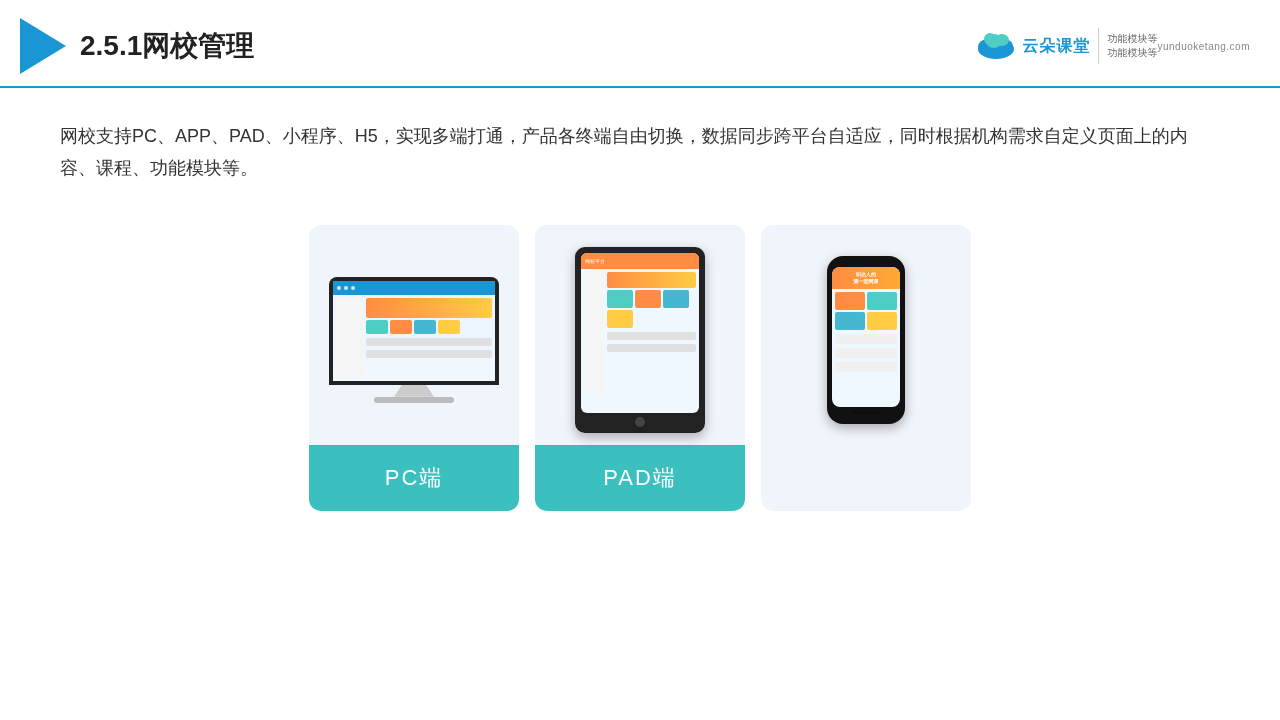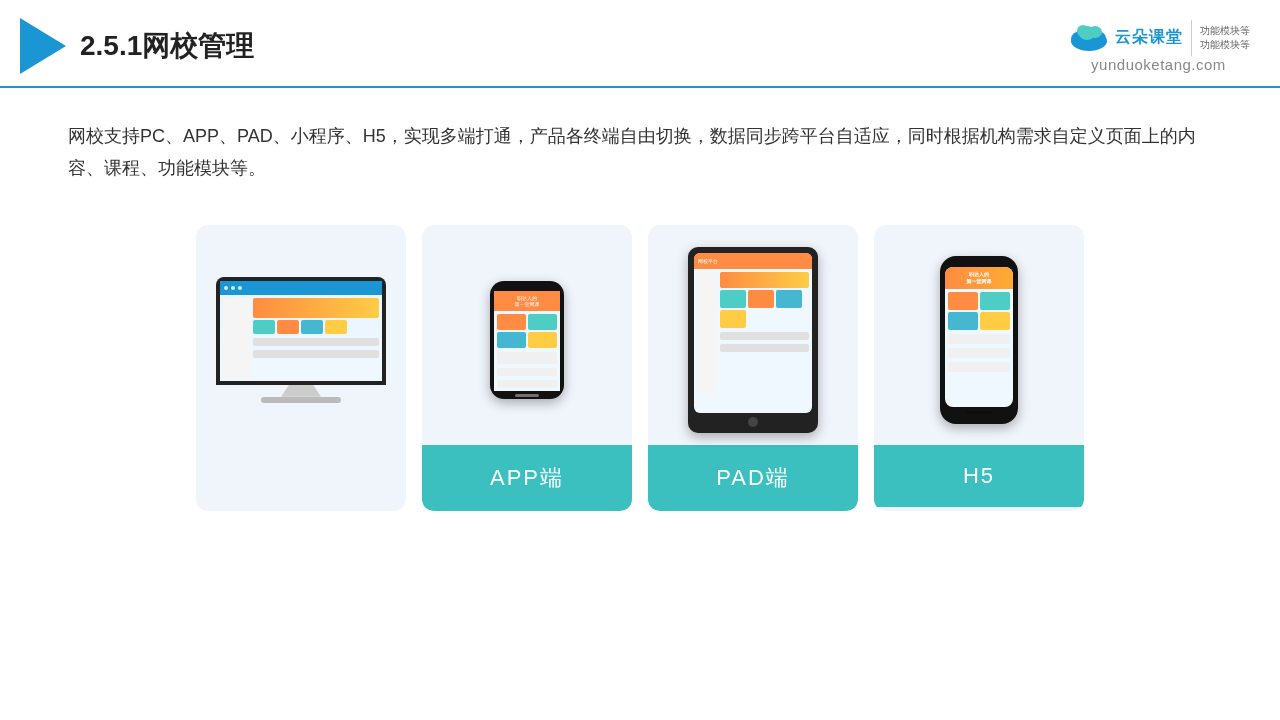--- a/index.html
+++ b/index.html
@@ -37,40 +37,40 @@
       font-weight: bold;
       color: #222;
     }
     .header-right {
       display: flex;
       align-items: center;
       gap: 6px;
     }
     .brand-logo {
       display: flex;
-      flex-direction: column;
+      flex-direction: row;
       align-items: center;
     }
     .brand-cloud {
       display: flex;
       align-items: center;
       gap: 4px;
     }
     .cloud-icon {
       width: 44px;
       height: 30px;
     }
     .brand-text-cn {
       font-size: 16px;
       color: #1a96d4;
       font-weight: bold;
       letter-spacing: 1px;
     }
     .brand-text-en {
-      font-size: 15px;
+      font-size: 10px;
       color: #888;
       letter-spacing: 0.5px;
     }
     .brand-tagline {
       font-size: 10px;
       color: #666;
       text-align: center;
       line-height: 1.4;
     }
     .brand-tagline-container {
@@ -83,21 +83,20 @@
       margin-left: 4px;
       height: 36px;
     }
 
     
     .description {
       padding: 32px 60px 20px 60px;
       font-size: 18px;
       color: #333;
       line-height: 1.8;
-      margin-left: 8px;
     }
 
     
     .cards-container {
       display: flex;
       gap: 16px;
       padding: 20px 50px 30px 50px;
       justify-content: center;
     }
 
@@ -452,49 +451,23 @@
                 <div style="background:#e0e0e0;height:8px;border-radius:2px;margin-top:2px;"></div>
                 <div style="background:#e0e0e0;height:8px;border-radius:2px;margin-top:2px;"></div>
               </div>
             </div>
           </div>
         </div>
         <div class="monitor-stand"></div>
         <div class="monitor-base"></div>
       </div>
     </div>
+    <div class="card-label">PC端</div>
   </div>
 
-  <div class="card">
-    <div class="card-image-area">
-      <div class="phone">
-        <div class="phone-notch"></div>
-        <div class="phone-screen-inner">
-          <div class="phone-header-bar">
-            <div class="phone-header-text">职达人的<br>第一堂网课</div>
-          </div>
-          <div class="phone-content">
-            <div class="phone-row">
-              <div class="phone-item" style="background:#ff8c42;"></div>
-              <div class="phone-item" style="background:#4ecdc4;"></div>
-            </div>
-            <div class="phone-row">
-              <div class="phone-item" style="background:#45b7d1;"></div>
-              <div class="phone-item" style="background:#ffcc44;"></div>
-            </div>
-            <div style="background:#f0f0f0;height:12px;border-radius:2px;margin-top:2px;"></div>
-            <div style="background:#f0f0f0;height:8px;border-radius:2px;margin-top:2px;"></div>
-            <div style="background:#f0f0f0;height:8px;border-radius:2px;margin-top:2px;"></div>
-          </div>
-        </div>
-        <div class="phone-bottom"></div>
-      </div>
-    </div>
-    <div class="card-label">APP端</div>
-  </div>
 
   <div class="card">
     <div class="card-image-area">
       <div class="tablet">
         <div class="tablet-screen">
           <div class="tablet-header-bar">
             <div style="color:white;font-size:5px;">网校平台</div>
           </div>
           <div class="tablet-content">
             <div class="tablet-sidebar"></div>
@@ -536,16 +509,15 @@
               <div class="phone-mini-item" style="background:#ffcc44;"></div>
             </div>
             <div style="background:#f0f0f0;height:10px;border-radius:2px;margin-top:2px;"></div>
             <div style="background:#f0f0f0;height:10px;border-radius:2px;margin-top:2px;"></div>
             <div style="background:#f0f0f0;height:10px;border-radius:2px;margin-top:2px;"></div>
           </div>
         </div>
         <div class="phone-mini-bottom-bar"></div>
       </div>
     </div>
-    <div class="card-label">H5</div>
   </div>
 
 </div>
 
 </body></html>

